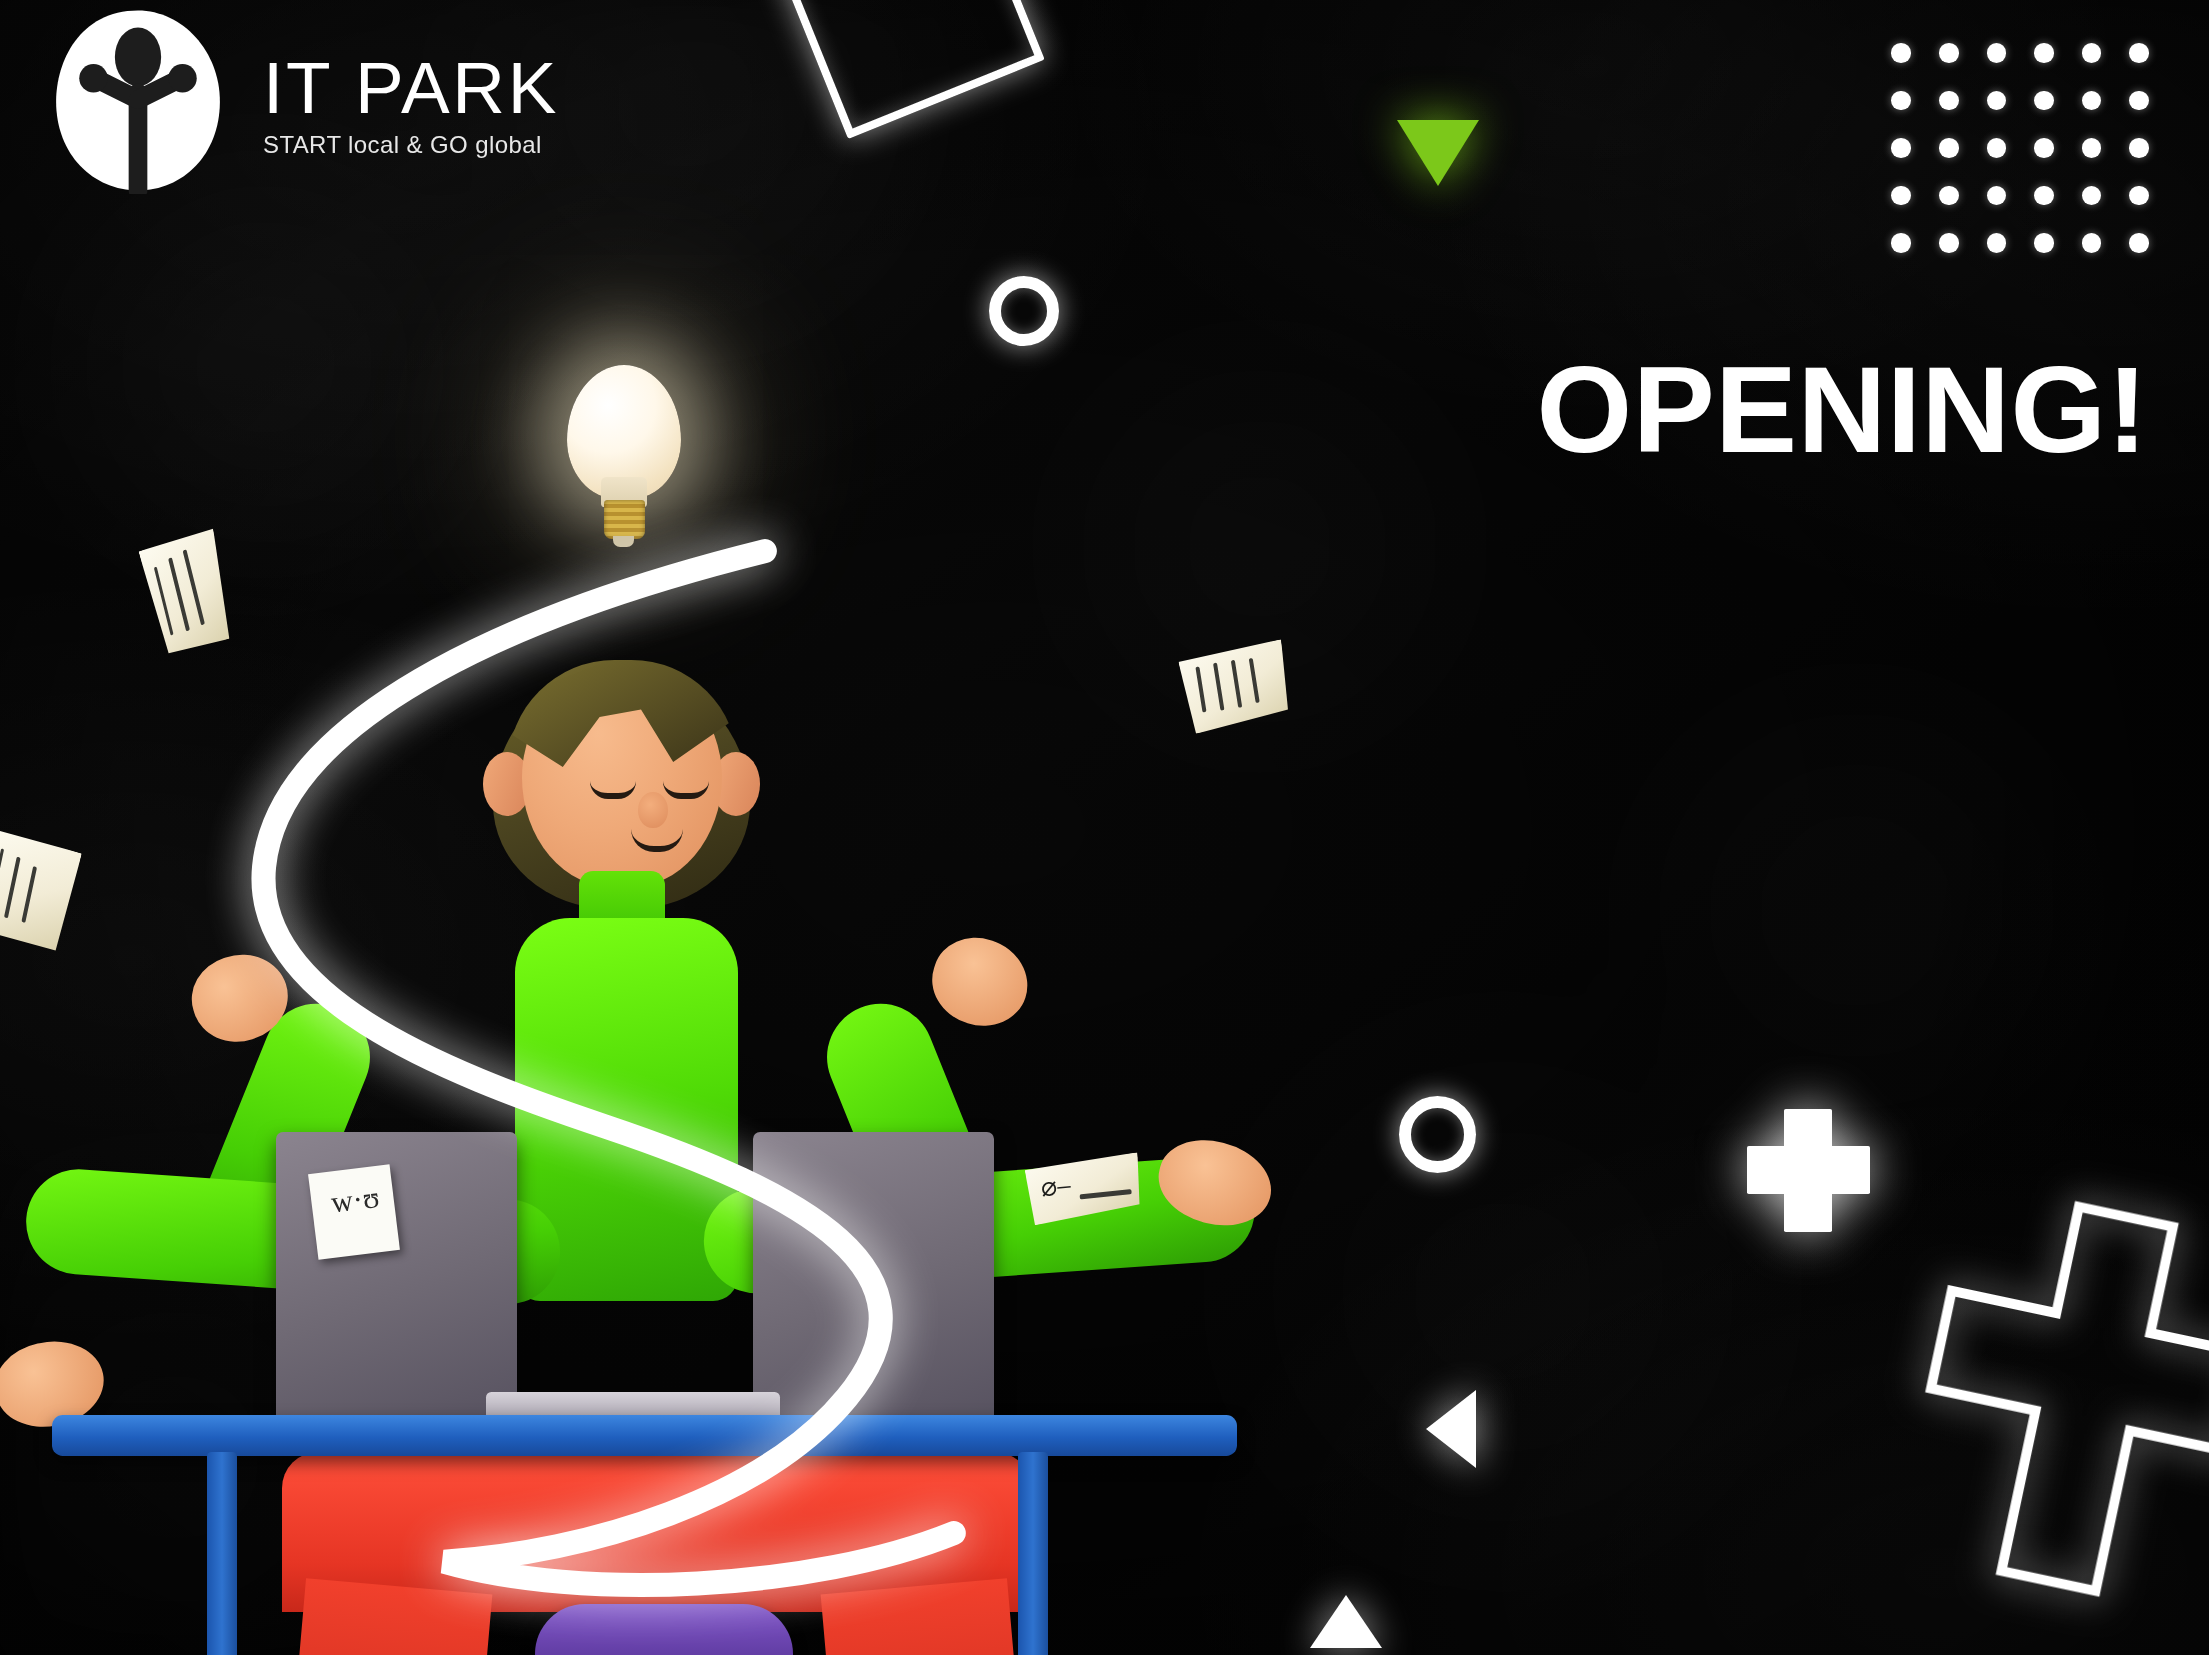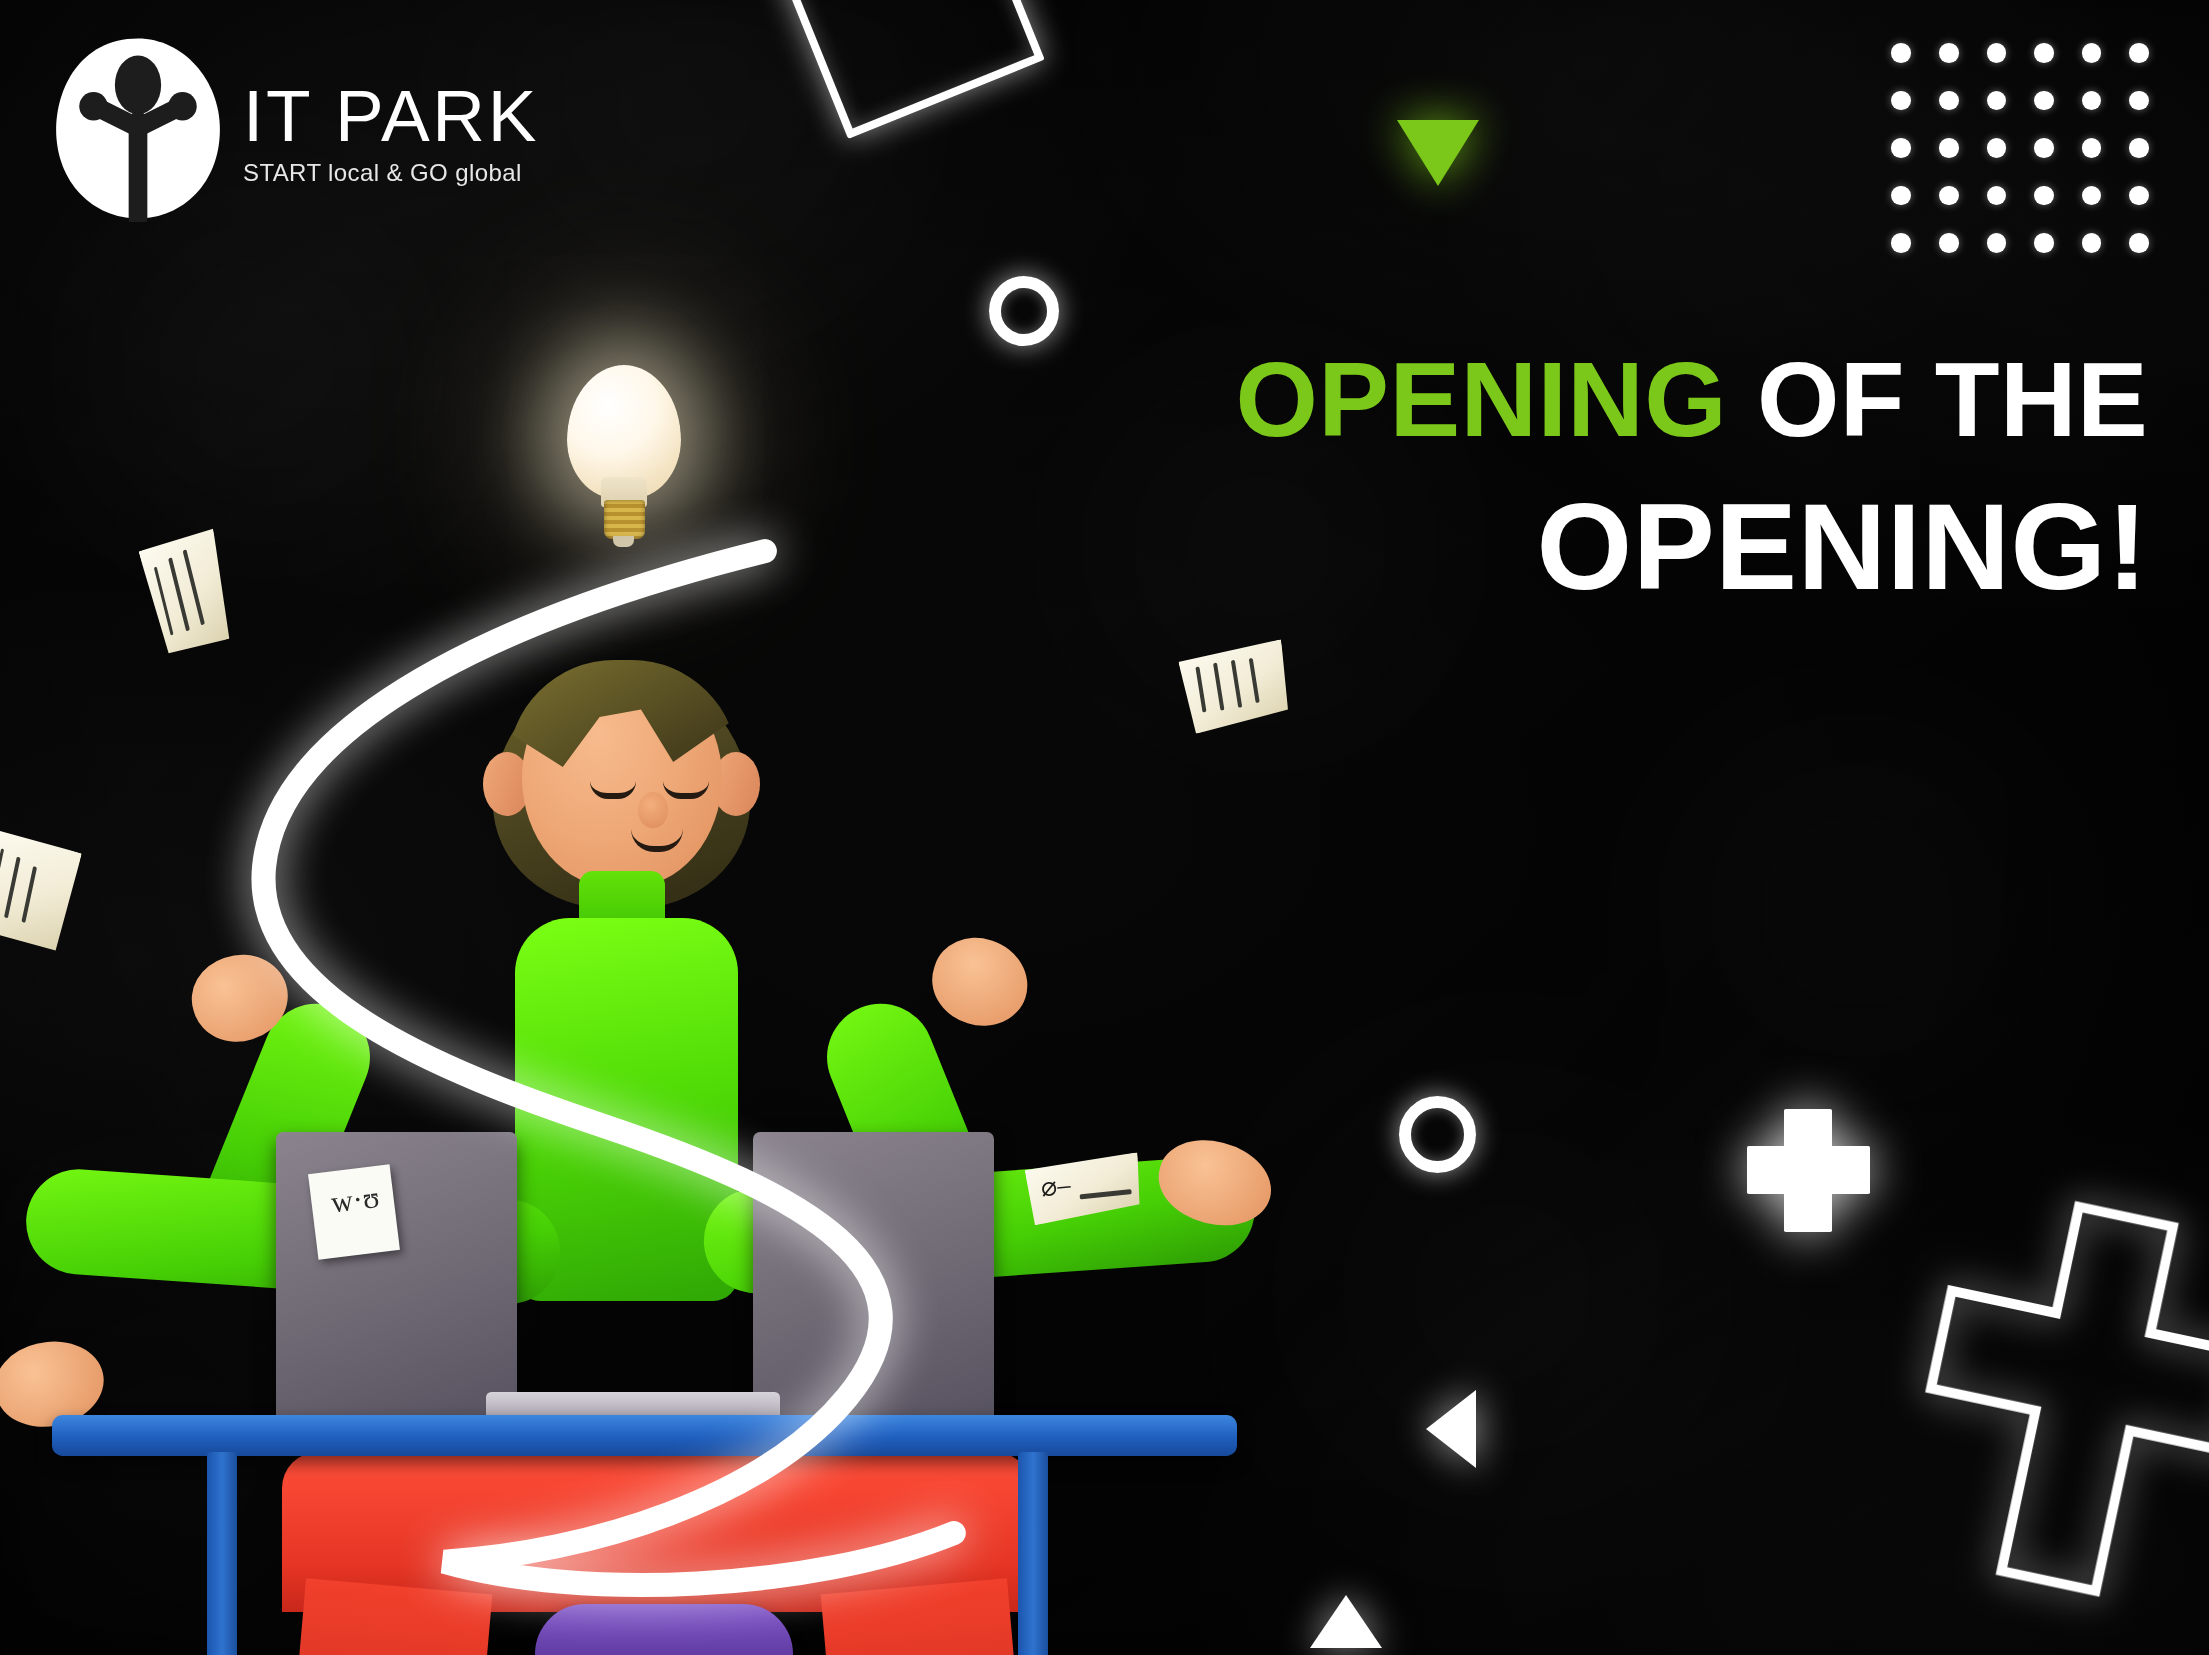--- a/index.html
+++ b/index.html
@@ -37,21 +37,21 @@
       radial-gradient(circle at 68% 78%, rgba(255,255,255,.03) 0 4%, transparent 18%),
       radial-gradient(circle at 8% 88%,  rgba(255,255,255,.04) 0 3%, transparent 15%);
     filter: blur(23px);
   }
   .bg-vignette{
     position:absolute; inset:0;
     background:radial-gradient(ellipse 80% 80% at 50% 50%, rgba(0,0,0,0) 40%, rgba(0,0,0,.55) 100%);
   }
 
   
-  .logo-block{ position:absolute; left:49px; top:35px; display:flex; align-items:center; gap:16px; }
+  .logo-block{ position:absolute; left:49px; top:7px; display:flex; align-items:center; gap:36px; }
   .logo-mark{ width:178px; height:187px; flex:0 0 auto; }
   .logo-text{ padding-top:10.7px; }
   .logo-title{
     color:#fff; font-size:73px; font-weight:400; letter-spacing:2.7px; line-height:.95;
   }
   .logo-tagline{
     color:#e7e7e7; font-size:24px; font-weight:300; letter-spacing:0.4px; margin-top:9px;
   }
 
   
@@ -410,22 +410,19 @@
     <div class="ln" style="left:52px;top:36px;width:52px;height:4.5px"></div>
   </div>
 
   <svg class="swoosh" viewBox="0 0 1120 1260">
     <path d="M598 18 C300 92 52 212 36 372 C22 516 228 600 420 664
              C640 738 806 826 690 968 C598 1080 402 1142 238 1152
              C392 1196 652 1184 810 1120" fill="none" stroke="#ffffff" stroke-width="27" stroke-linecap="round"></path>
   </svg>
 
   <div class="headline">
-    <div class="hl-line">
-      <span class="g">OPENING</span><span class="w"> OF THE</span>
-    </div>
     <div class="hl-line last">
       <span class="w">OPENING!</span>
     </div>
   </div>
 
 </div>
 
 
 </body></html>

